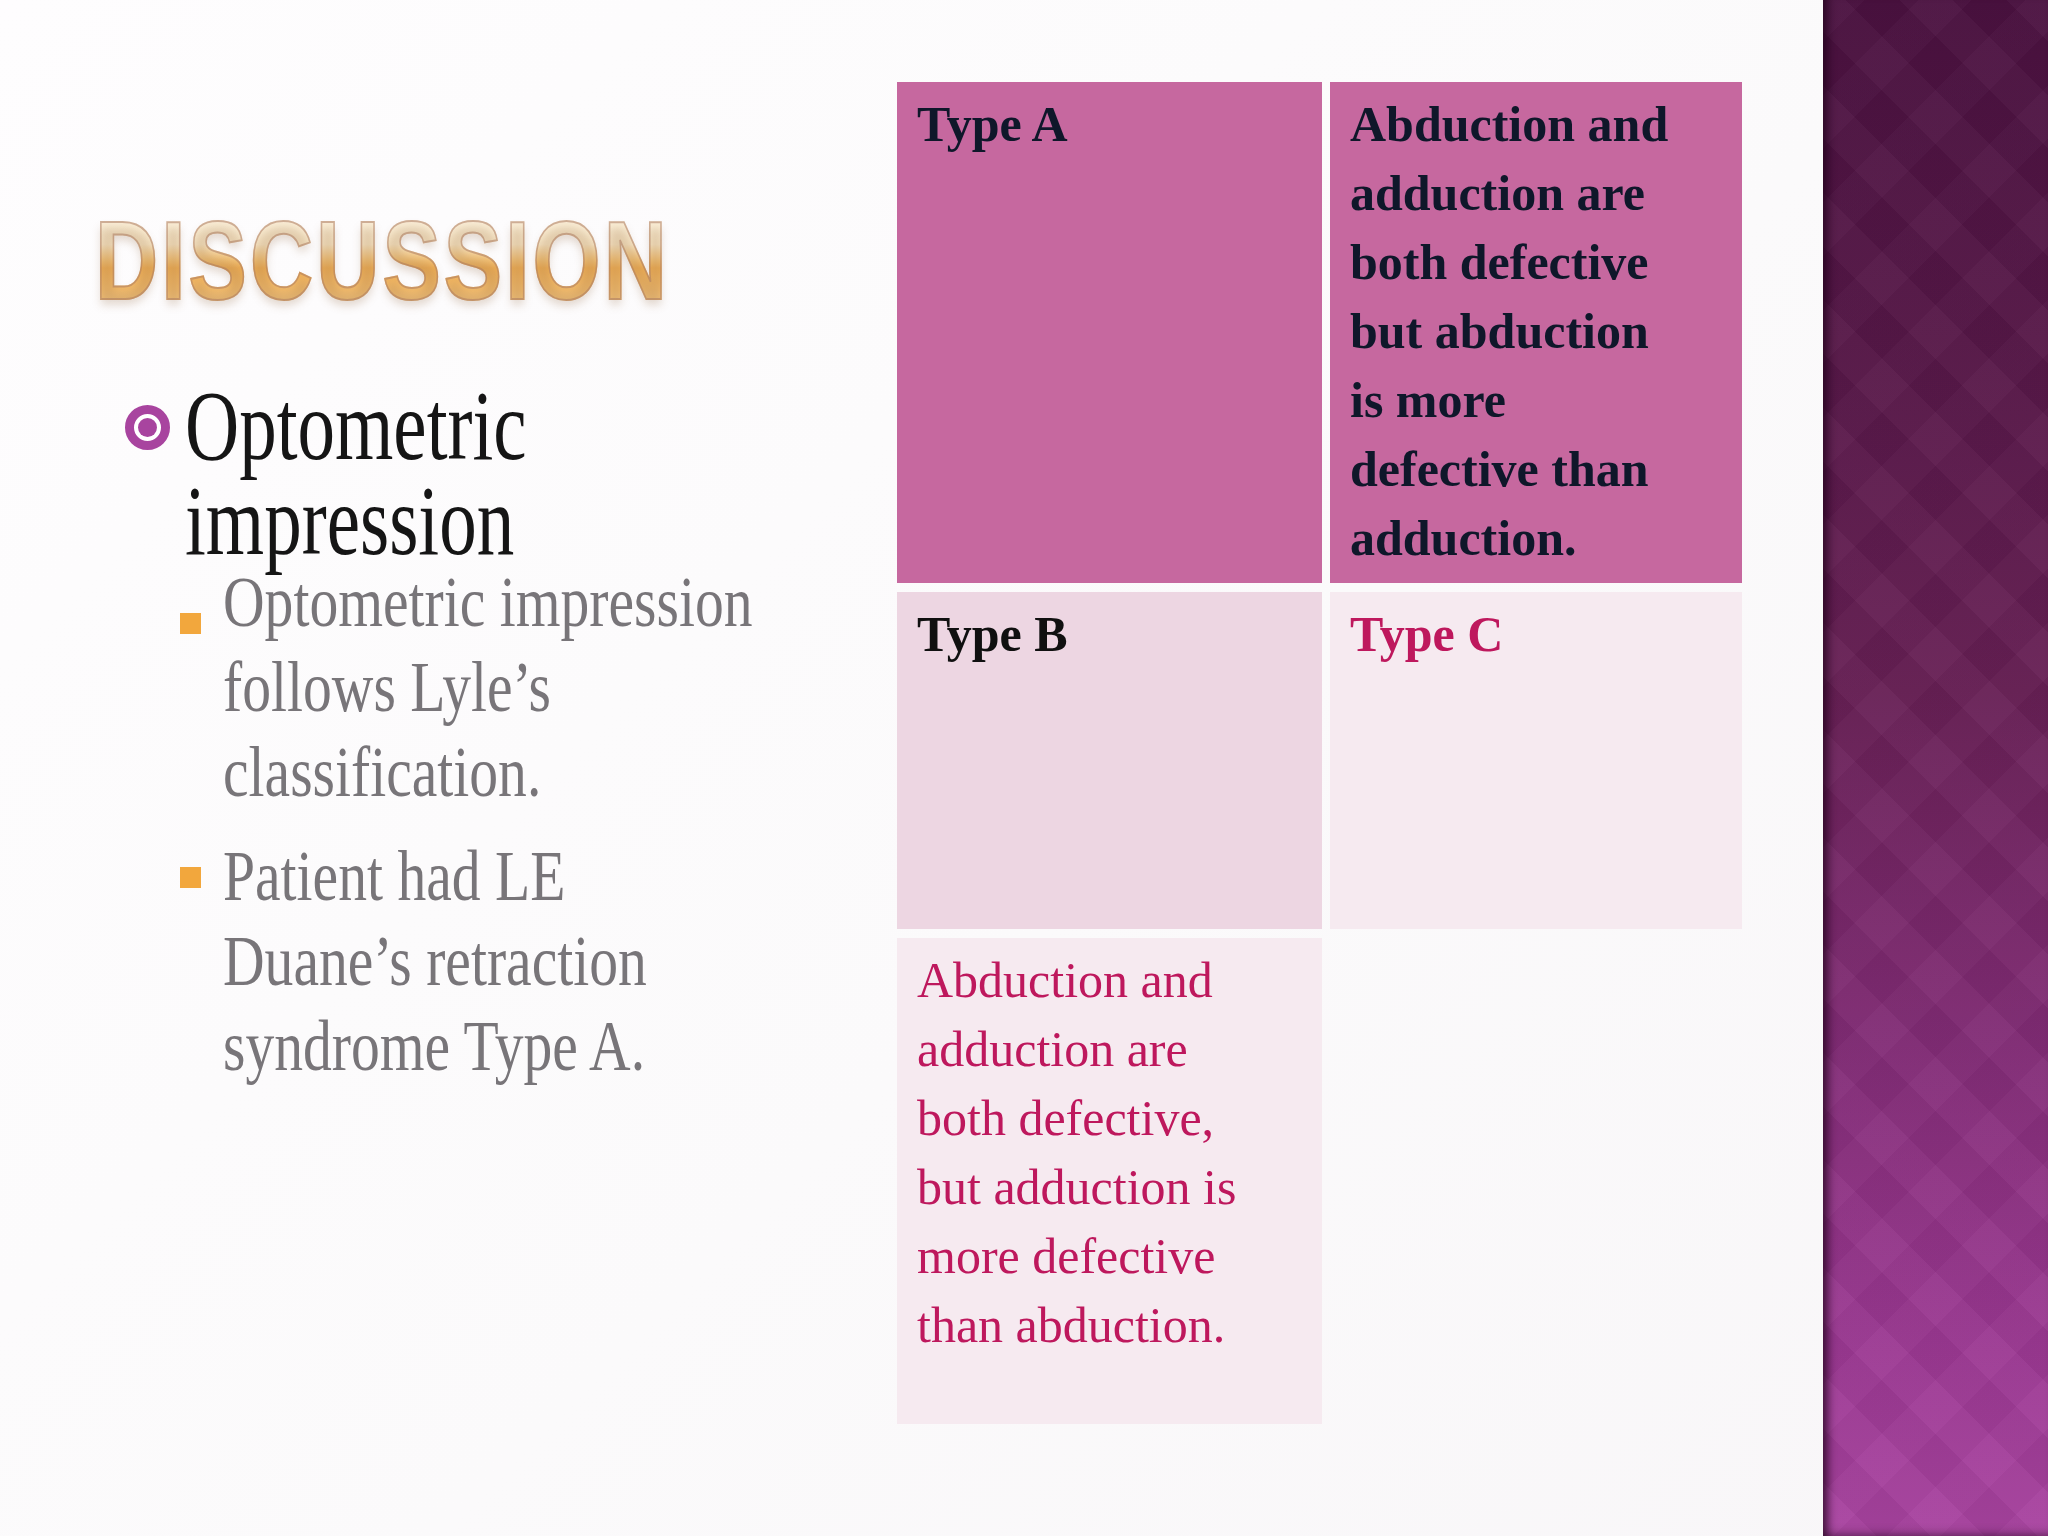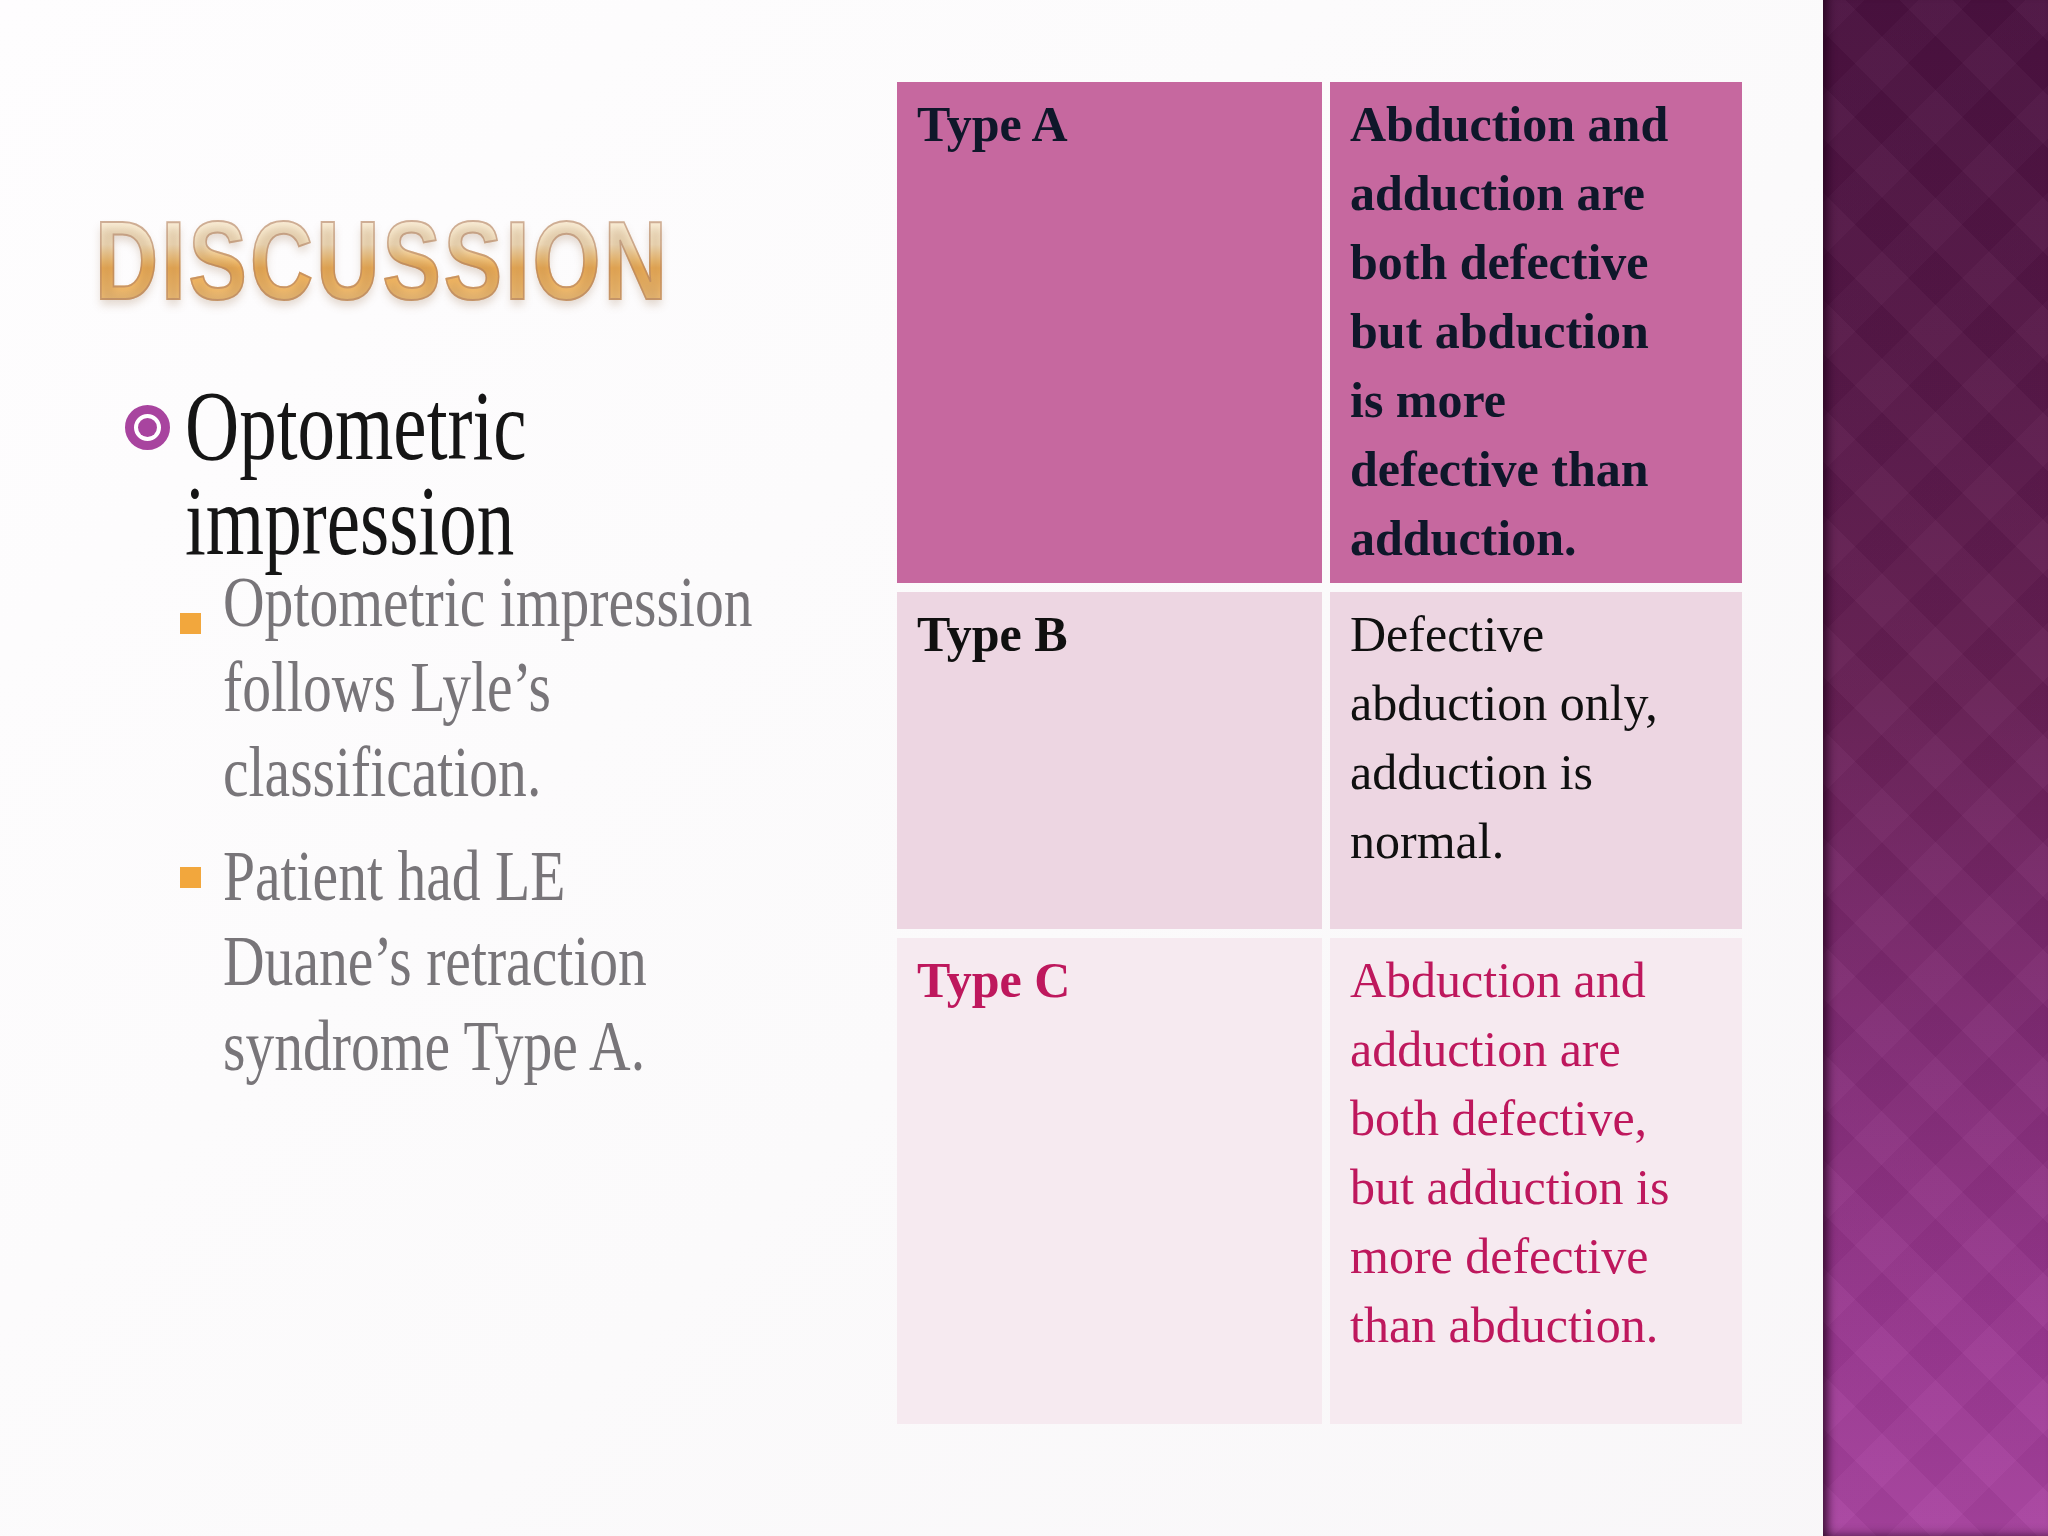--- a/index.html
+++ b/index.html
@@ -111,24 +111,20 @@
     <div class="cell rowA label-cell">Type A</div>
     <div class="cell rowA">Abduction and
 adduction are
 both defective
 but abduction
 is more
 defective than
 adduction.</div>
 
     <div class="cell rowB label-cell">Type B</div>
-    <div class="cell rowB">Defective
-abduction only,
-adduction is
-normal.</div>
 
     <div class="cell rowC label-cell">Type C</div>
     <div class="cell rowC">Abduction and
 adduction are
 both defective,
 but adduction is
 more defective
 than abduction.</div>
   </div>
 

